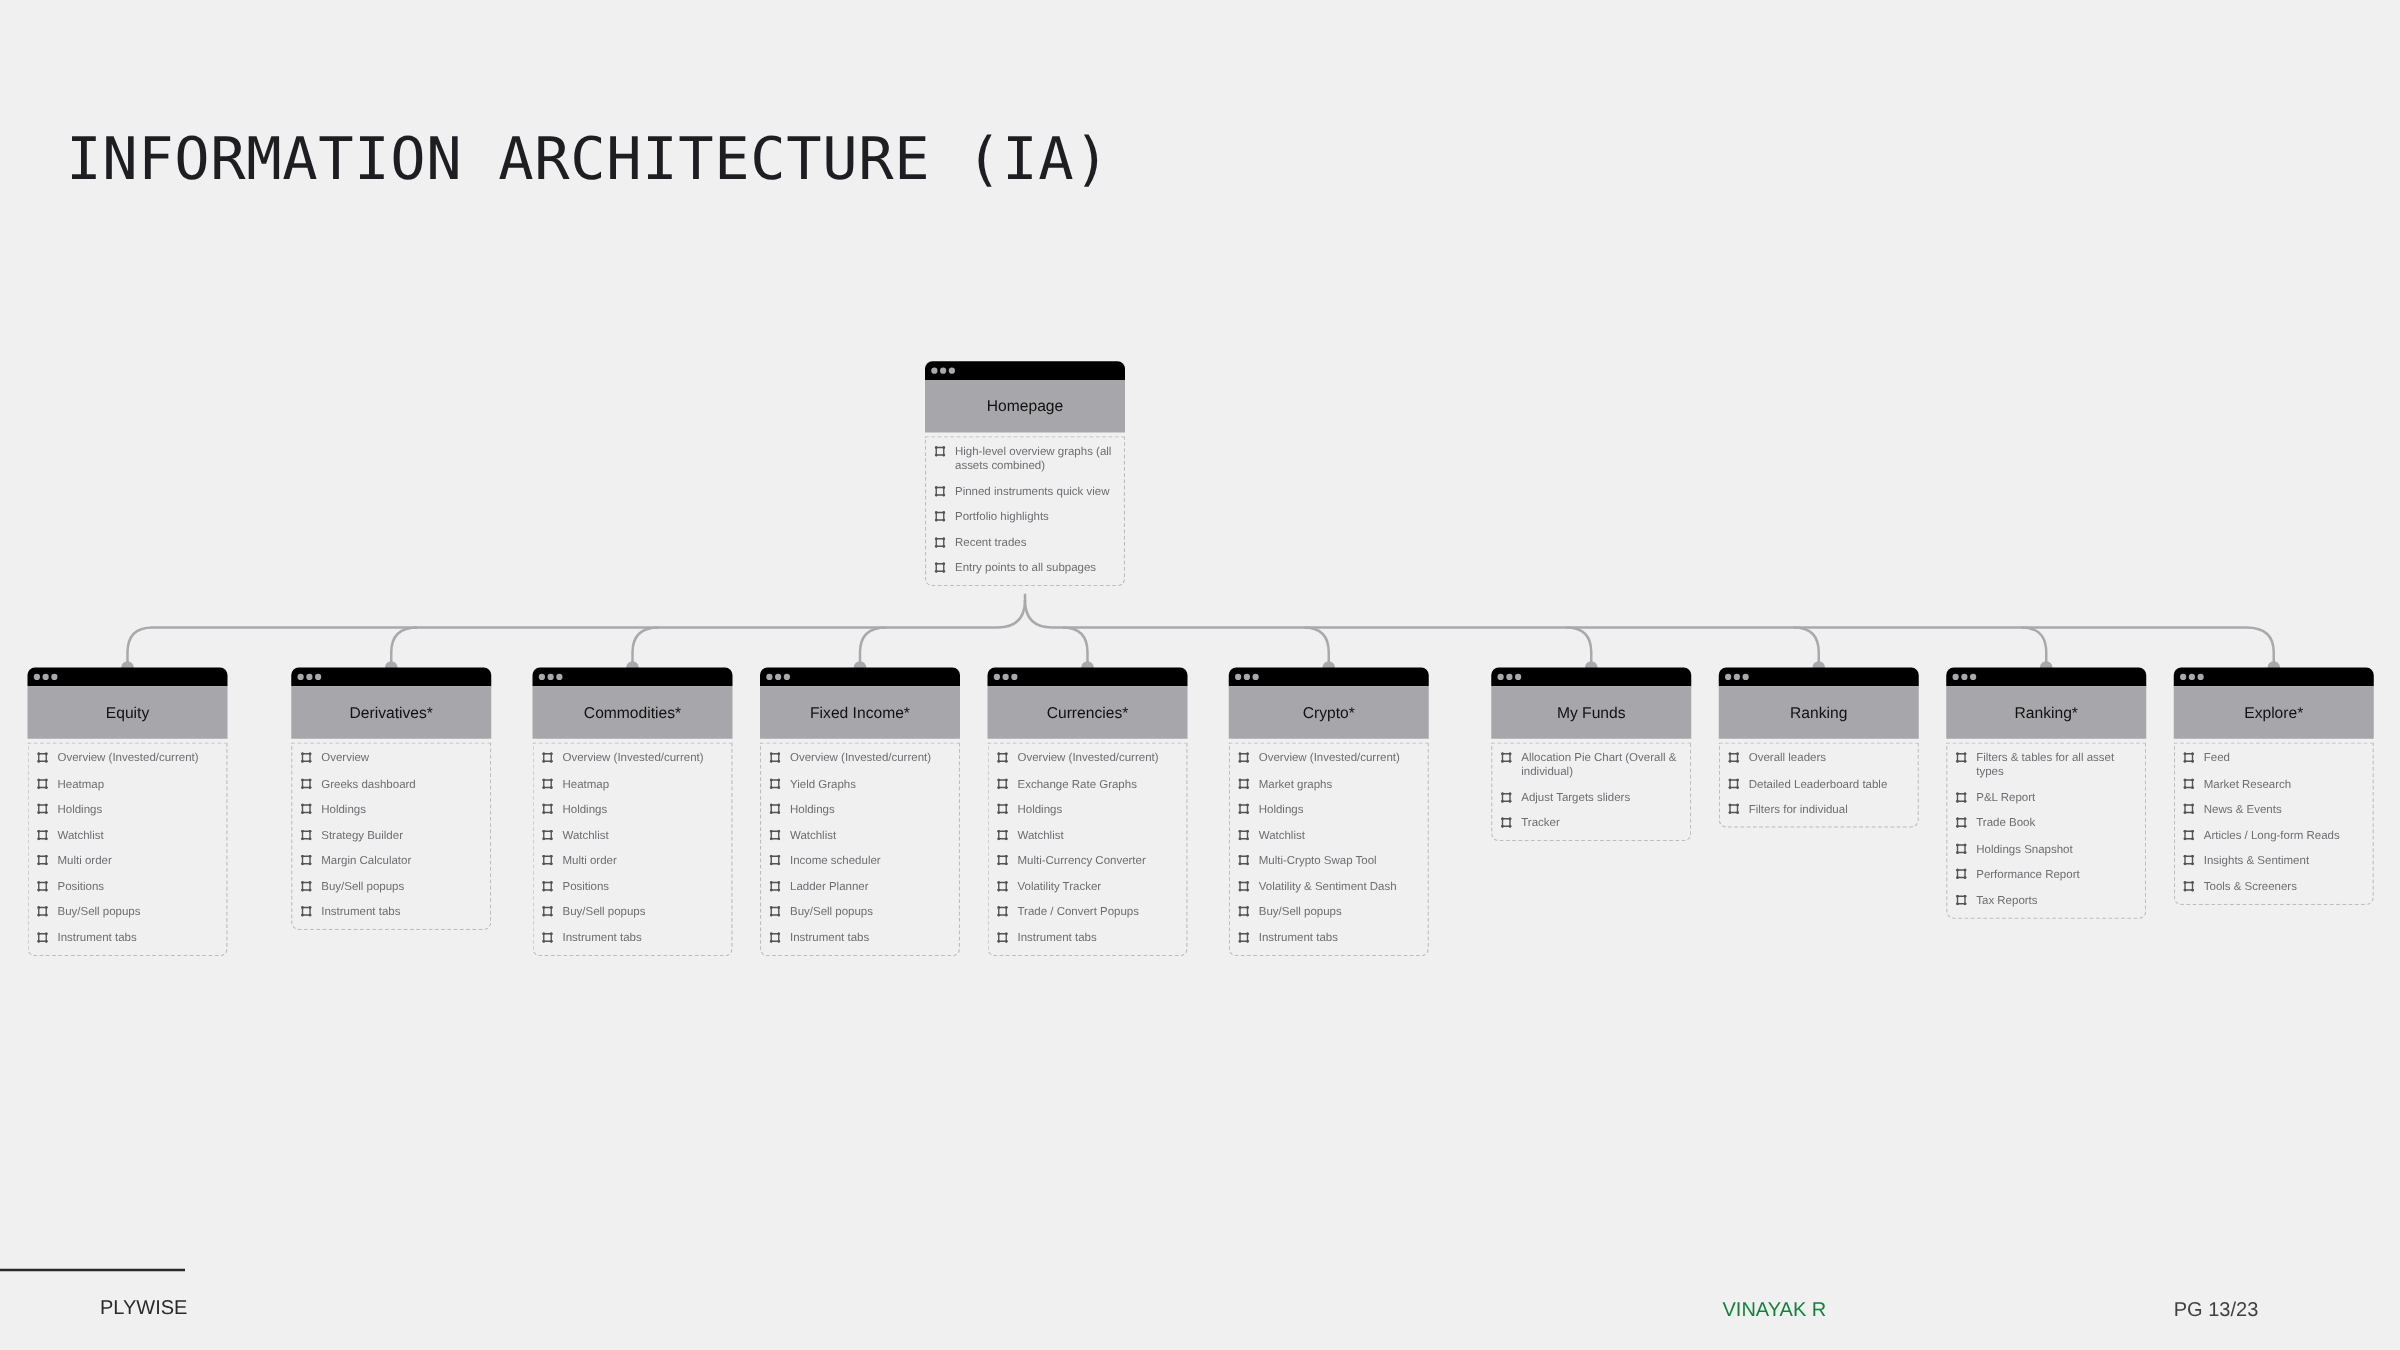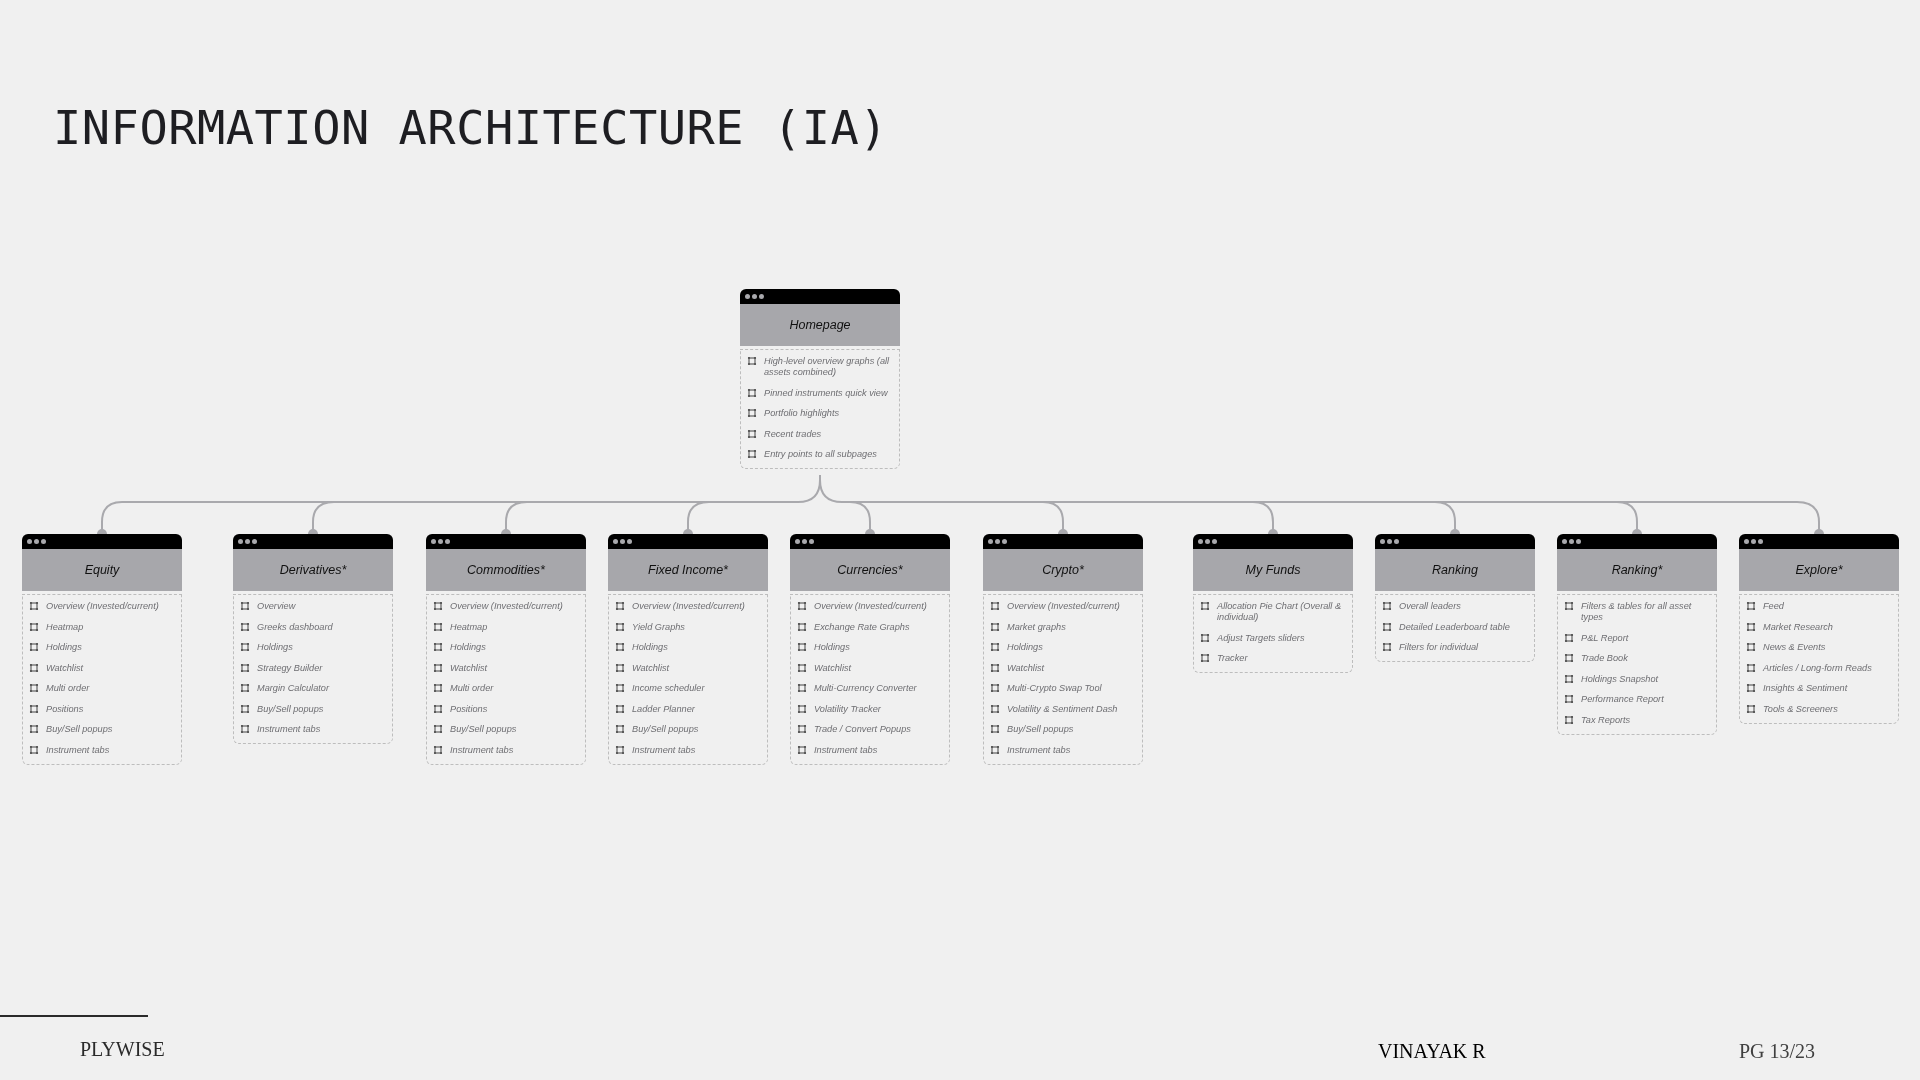--- a/index.html
+++ b/index.html
@@ -4,44 +4,44 @@
   <style>
     * { box-sizing: border-box; margin: 0; padding: 0; }
     html, body { width: 1920px; height: 1080px; background: #f0f0f0; overflow: hidden; }
     body { position: relative; font-family: "Liberation Sans", "DejaVu Sans", sans-serif; color: #222; }
     .title {
       position: absolute; left: 53px; top: 100px;
       font-family: "DejaVu Sans Mono", "Liberation Mono", monospace;
       font-size: 47px; font-weight: 400; letter-spacing: 0.5px; color: #1e1e22;
     }
     svg.connectors { position: absolute; left: 0; top: 0; width: 1920px; height: 1080px; pointer-events: none; }
-    .card { position: absolute; width: 160px; font-style: italic; }
+    .card { position: absolute; width: 160px; }
     .card .bar {
       height: 15px; background: #000; border-radius: 6px 6px 0 0;
       display: flex; align-items: center; padding-left: 5px; gap: 2px;
     }
     .card .bar .dot { width: 5px; height: 5px; border-radius: 50%; background: #a9a9ad; }
     .card .head {
       height: 42px; background: #a7a7ab; display: flex; align-items: center; justify-content: center;
       font-size: 12.5px; color: #111; font-weight: 400;
     }
     .card .list {
       margin-top: 3px; border: 1px dashed #bdbdbd; border-radius: 0 0 6px 6px;
       padding: 6px 6px 4px 6px;
     }
     .card .item {
       display: flex; align-items: flex-start; font-size: 9.2px; color: #6e6e72; line-height: 11px;
       margin-bottom: 9.5px;
     }
     .card .item:last-child { margin-bottom: 4px; }
     .card .item .ic { flex: 0 0 10px; width: 10px; height: 10px; margin-right: 7px; margin-top: 0px; }
     .footer-line { position: absolute; left: 0; top: 1015px; width: 148px; height: 2px; background: #2a2a2a; }
-    .mono { position: absolute; font-family: Liberation Serif, serif; font-size: 20px; }
+    .mono { position: absolute; font-family: Liberation Sans, sans-serif; font-size: 16px; }
     .brand { left: 80px; top: 1038px; color: #2a2a2a; }
-    .author { left: 1378px; top: 1040px; color: #000000; }
+    .author { left: 1378px; top: 1040px; color: #15803d; }
     .page { left: 1739px; top: 1040px; color: #404040; }
   </style>
 </head>
 <body>
 
 <div class="title">INFORMATION ARCHITECTURE (IA)</div>
 
 <svg class="connectors" xmlns="http://www.w3.org/2000/svg">
   <g fill="none" stroke="#a9a9ad" stroke-width="2">
 

